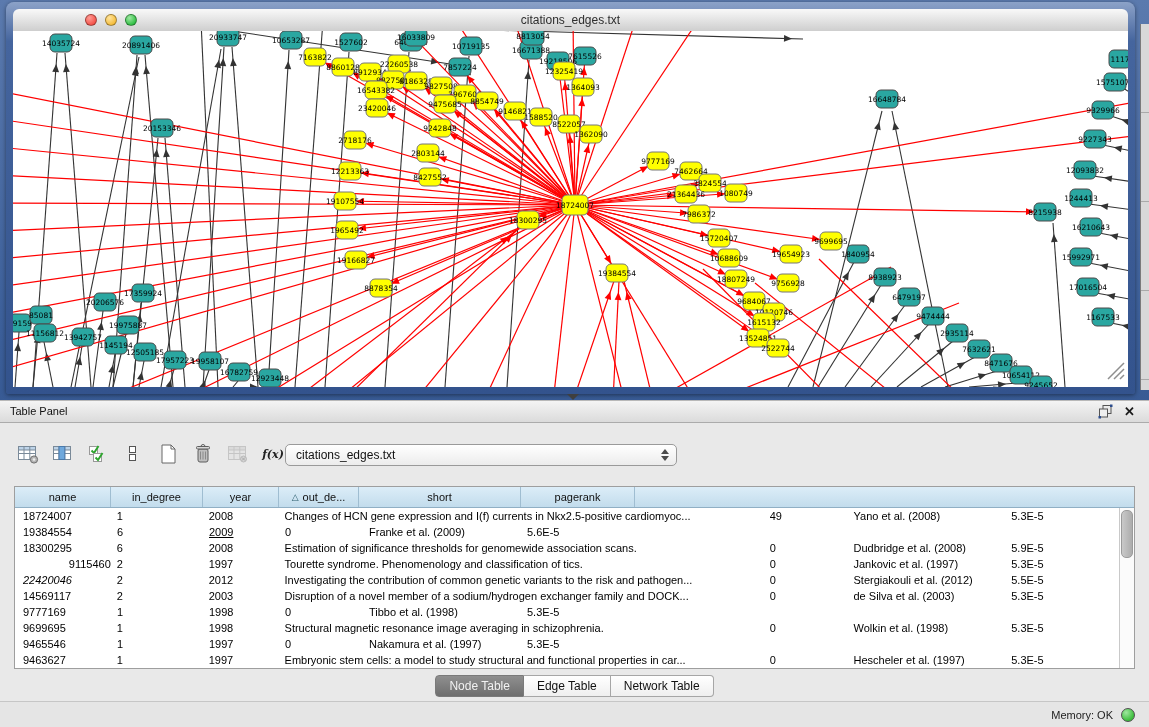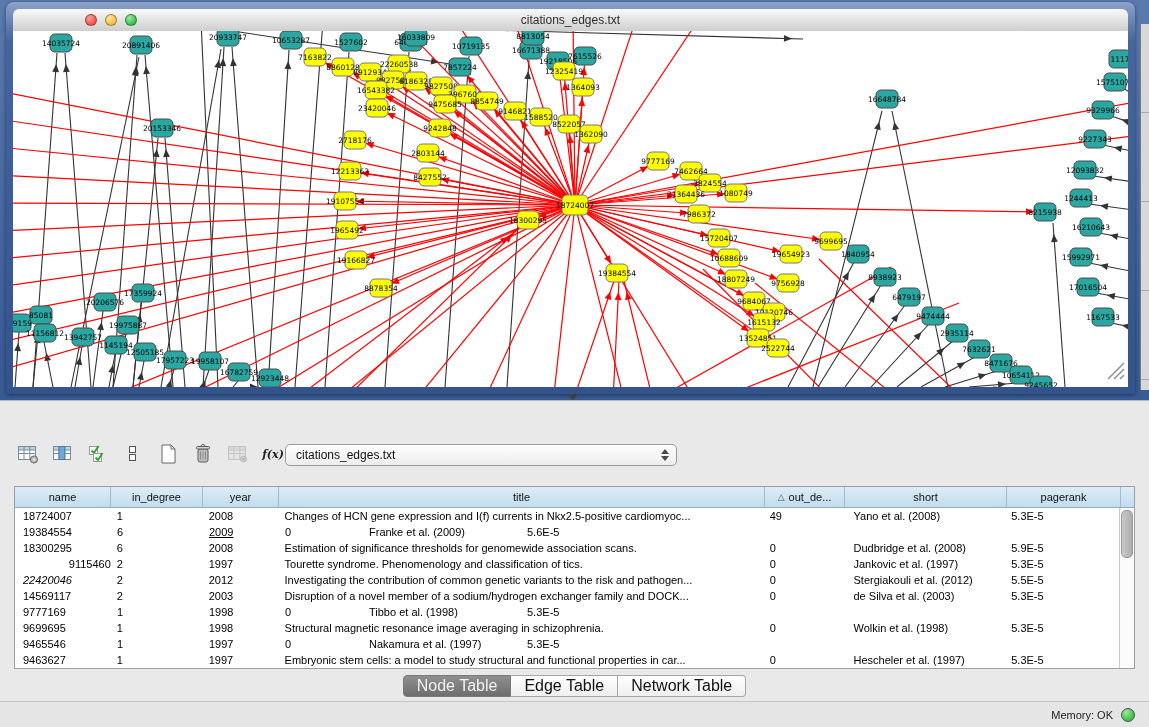--- a/index.html
+++ b/index.html
@@ -49,21 +49,21 @@
   .th{border-right:1px solid #9FBDD1;font-size:11px;display:flex;align-items:center;justify-content:center;color:#111;box-sizing:border-box;}
   .sort-tri{color:#2E5F6E;font-size:9px;margin-right:4px;}
   .tbody{position:absolute;left:0;top:21px;right:15px;bottom:0;overflow:hidden;}
   .tr{display:flex;height:16px;align-items:center;}
   .td{font-size:11px;color:#000;white-space:nowrap;overflow:hidden;padding-left:6px;box-sizing:border-box;}
   .td.c0{padding-left:8px;} .td.c5{padding-left:10px;}
   .vscroll{position:absolute;top:21px;right:0;bottom:0;width:15px;background:#FBFBFB;border-left:1px solid #C9C9C9;box-sizing:border-box;}
   .vthumb{position:absolute;top:2px;left:1px;width:10px;height:46px;border-radius:5px;
     background:linear-gradient(90deg,#C9C9C9,#ACACAC);border:1px solid #9B9B9B;}
   .tabs{position:absolute;top:274px;left:0;width:100%;display:flex;justify-content:center;}
-  .tab{height:20px;line-height:20px;font-size:16px;padding:0 13px;background:linear-gradient(#FFFFFF,#EFEFEF);
+  .tab{height:20px;line-height:20px;font-size:12px;padding:0 13px;background:linear-gradient(#FFFFFF,#EFEFEF);
     border:1px solid #A6A6A6;border-left:none;color:#111;}
   .tab:first-child{border-left:1px solid #A6A6A6;border-radius:4px 0 0 4px;}
   .tab:last-child{border-radius:0 4px 4px 0;}
   .tab.active{background:linear-gradient(#8F8F8F,#6E6E6E);color:#F2F2F2;border-color:#7A7A7A;}
   .statusline{position:absolute;top:300px;left:0;right:0;height:27px;border-top:1px solid #C6C6C6;background:#E5E5E5;}
   .mem-label{position:absolute;right:36px;top:7px;font-size:11px;color:#222;}
   .mem-dot{position:absolute;right:14px;top:6px;width:14px;height:14px;border-radius:50%;
     border:1px solid #4F4F4F;box-sizing:border-box;}
   svg text{font-family:"DejaVu Sans",sans-serif;}
 </style>
@@ -526,20 +526,32 @@
         <svg width="22" height="22">
             <path d="M4 20 L20 4 M10 20 L20 10 M16 20 L20 16" stroke="#8F8F8F" stroke-width="1.5" fill="none"></path>
           </svg>
       </div>
     </div>
   </div>
 
   <div class="splitter-handle"></div>
 
   <div class="table-panel">
+    <div class="panel-header">
+      <span class="panel-title">Table Panel</span>
+      <span class="ph-icon ph-float">
+        <svg width="15" height="15">
+            <rect x="5" y="1.5" width="8" height="8" fill="none" stroke="#555"></rect>
+            <rect x="1.5" y="5" width="8" height="8" fill="#EEE" stroke="#555"></rect>
+            <rect x="12" y="0.5" width="2.5" height="2.5" fill="#2B4B8C"></rect>
+            <rect x="0.5" y="12" width="2.5" height="2.5" fill="#2B4B8C"></rect>
+          </svg>
+      </span>
+      <span class="ph-icon ph-close">✕</span>
+    </div>
 
     <div class="toolbar" id="toolbar">
         <span class="tb-icon">
           <svg width="22" height="20">
             <rect x="1.5" y="2.5" width="17" height="13" fill="#fff" stroke="#7A8A99"></rect>
             <rect x="1.5" y="2.5" width="17" height="3.5" fill="#BDD3E8" stroke="#7A8A99"></rect>
             <path d="M7 2.5v13 M12.8 2.5v13 M1.5 9.5h17" stroke="#7A8A99" fill="none"></path>
             <circle cx="17" cy="15.5" r="3.6" fill="#B5B5B5" stroke="#6E6E6E"></circle>
             <circle cx="17" cy="15.5" r="1.3" fill="#EDEDED"></circle>
           </svg>
@@ -604,23 +616,20 @@
       <div class="thead" id="thead">
           <div class="th" style="width: 96px;">
             <span>name</span>
           </div>
           <div class="th" style="width: 92px;">
             <span>in_degree</span>
           </div>
           <div class="th" style="width: 76px;">
             <span>year</span>
           </div>
-          <div class="th" style="width: 486px;">
-            <span>title</span>
-          </div>
           <div class="th" style="width: 80px;">
             <span class="sort-tri">△</span>
             <span>out_de...</span>
           </div>
           <div class="th" style="width: 162px;">
             <span>short</span>
           </div>
           <div class="th" style="width: 114px;">
             <span>pagerank</span>
           </div>

